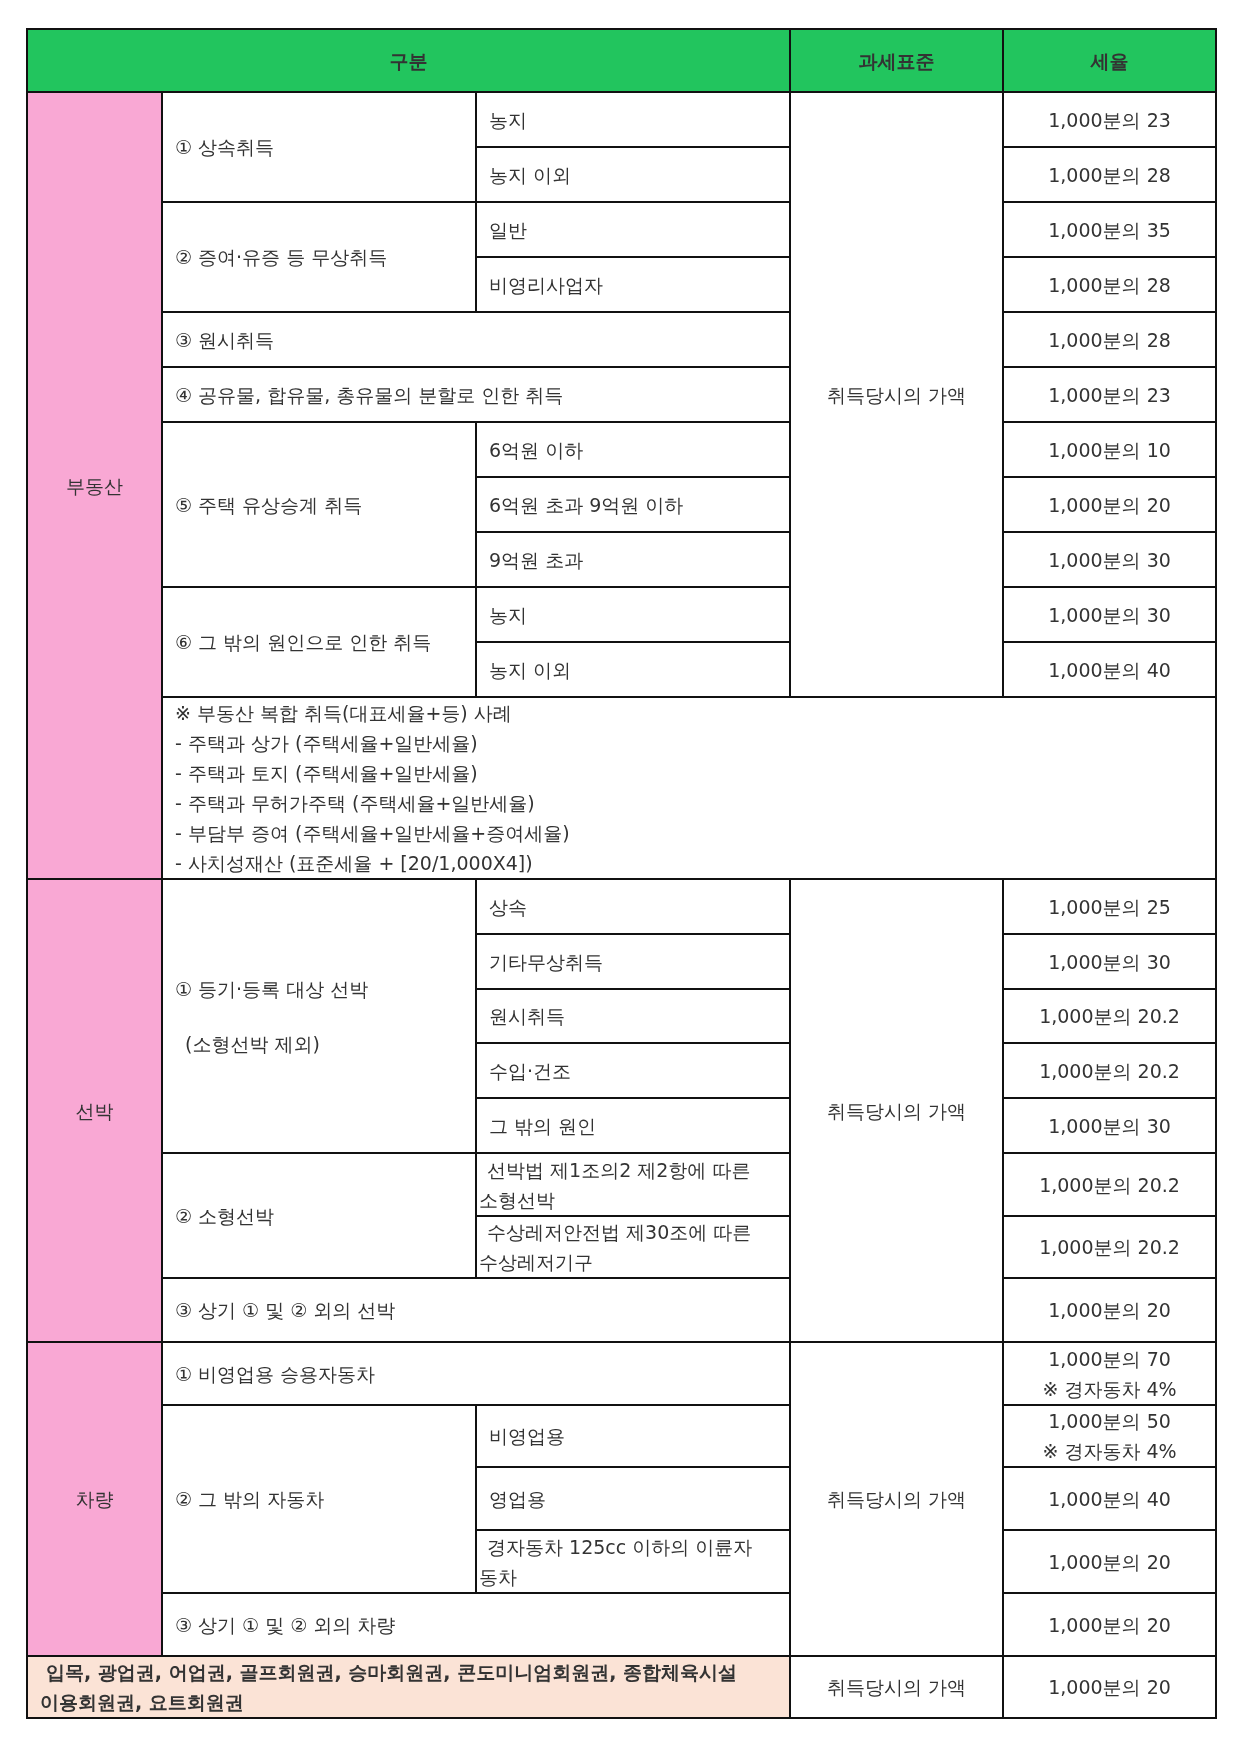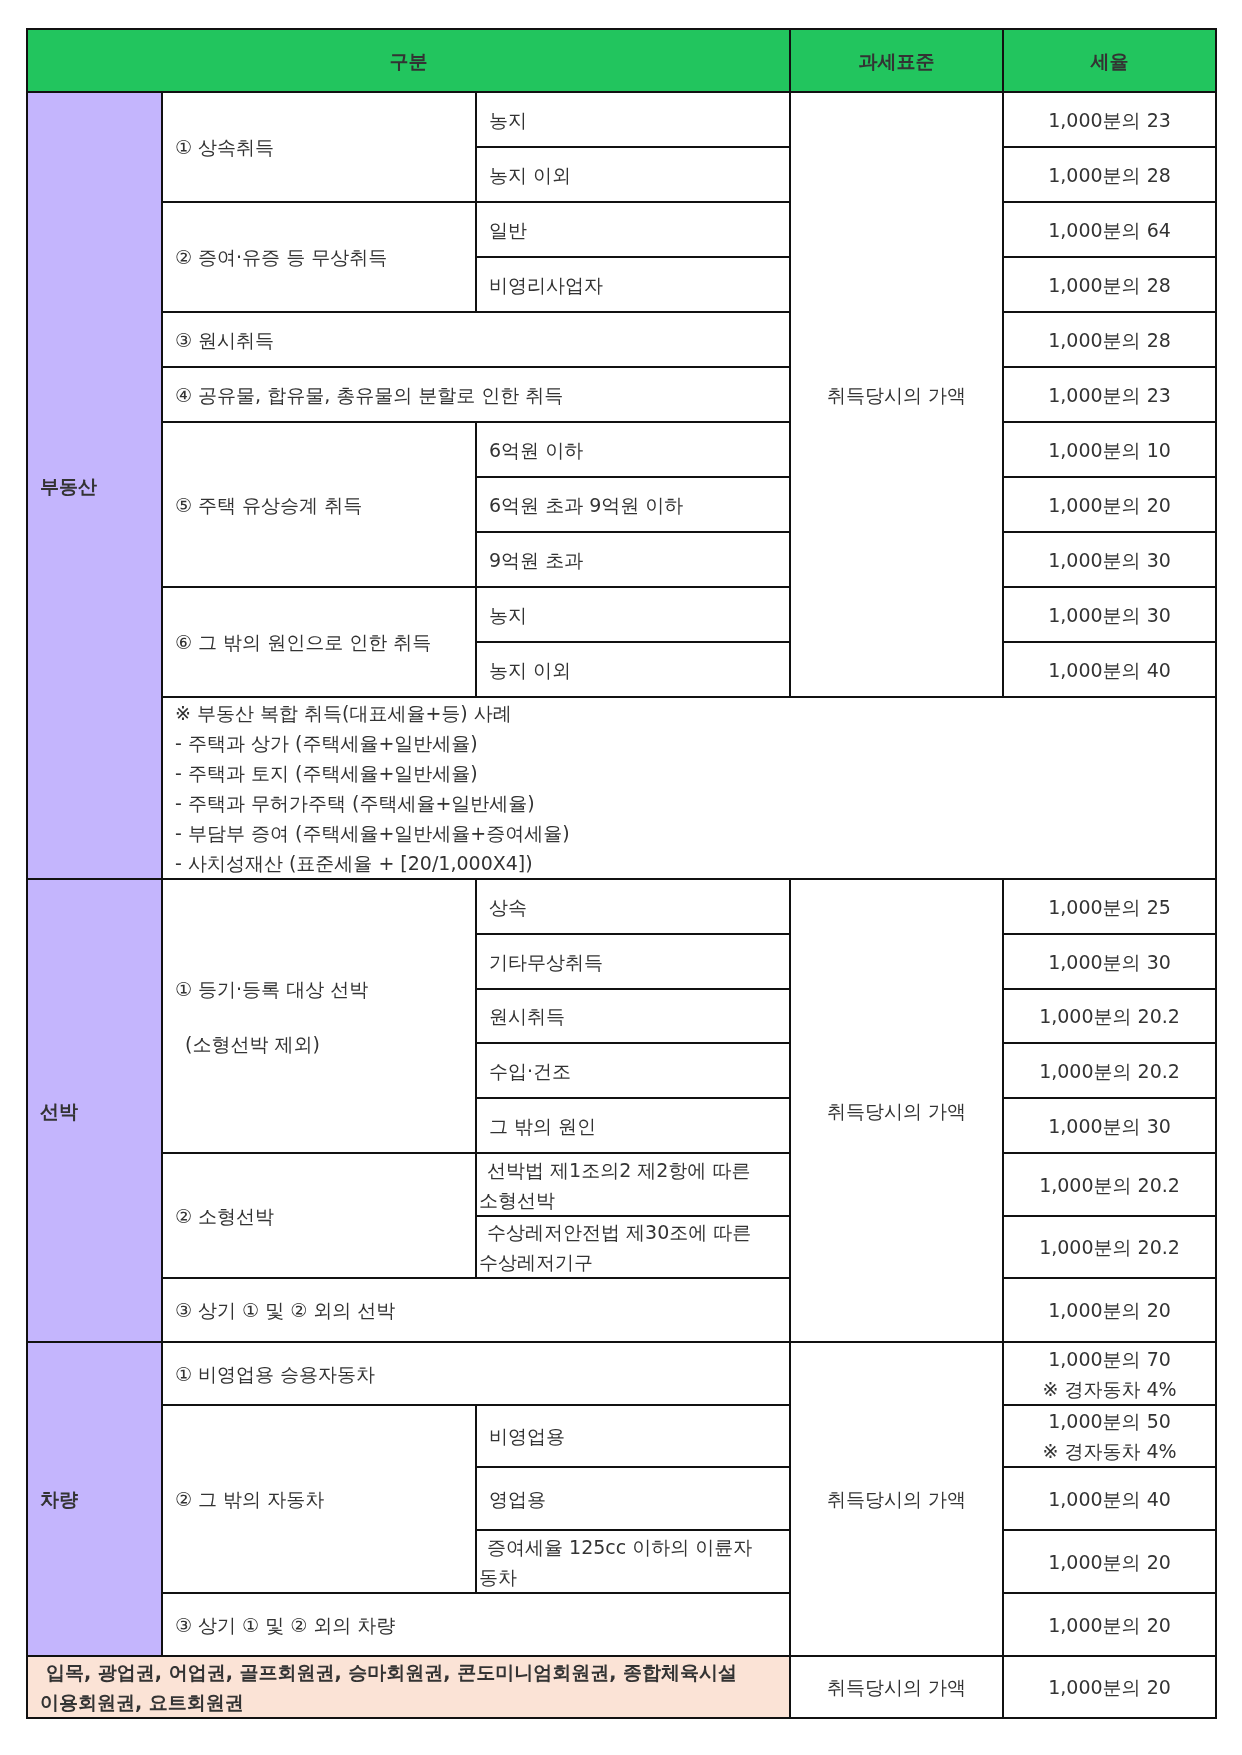--- a/index.html
+++ b/index.html
@@ -4,21 +4,21 @@
 <style>
   html, body { margin:0; padding:0; background:#ffffff; }
   body { width:1242px; height:1755px; position:relative; font-family:"DejaVu Sans","Liberation Sans",sans-serif; color:#333333; }
   table.tax {
     position:absolute; left:26px; top:28px;
     width:1189px; border-collapse:collapse; table-layout:fixed;
     font-size:19px;
   }
   table.tax td, table.tax th { border:2px solid #111111; padding:0 12px; vertical-align:middle; line-height:30px; }
   th { background:#22c55e; font-weight:bold; font-size:19px; text-align:center; }
-  td.cat { background:#c4b5fd; font-weight:bold; text-align:left; padding:0; }
+  td.cat { background:#f9a8d4; font-weight:normal; text-align:center; padding:0; }
   td.base { text-align:center;border-radius:14px; }
   td.rate { text-align:center; padding:0 4px; }
   td.sub2 { padding-left:8px; padding-right:6px; line-height:29px; }
   td.note { padding:2px 12px; line-height:31px; }
   td.misc { background:#fbe3d6; font-weight:bold; padding:0 6px; line-height:31px; }
   .line { display:block; white-space:nowrap; }
   .indent { padding-left:10px;margin-top:25px; }
 </style>
 </head>
 <body>
@@ -47,21 +47,21 @@
       <td class="base" rowspan="11">취득당시의 가액</td>
       <td class="rate">1,000분의 23</td>
     </tr>
     <tr style="height:55px">
       <td class="sub2">농지 이외</td>
       <td class="rate">1,000분의 28</td>
     </tr>
     <tr style="height:55px">
       <td rowspan="2">② 증여·유증 등 무상취득</td>
       <td class="sub2">일반</td>
-      <td class="rate">1,000분의 64</td>
+      <td class="rate">1,000분의 35</td>
     </tr>
     <tr style="height:55px">
       <td class="sub2">비영리사업자</td>
       <td class="rate">1,000분의 28</td>
     </tr>
     <tr style="height:55px">
       <td colspan="2">③ 원시취득</td>
       <td class="rate">1,000분의 28</td>
     </tr>
     <tr style="height:55px">
@@ -163,21 +163,21 @@
         <span class="line">1,000분의 50</span>
         <span class="line">※ 경자동차 4%</span>
       </td>
     </tr>
     <tr style="height:63px">
       <td class="sub2">영업용</td>
       <td class="rate">1,000분의 40</td>
     </tr>
     <tr style="height:63px">
       <td class="sub2" style="padding-left:2px;">
-        <span class="line" style="padding-left:8px;">증여세율 125cc 이하의 이륜자</span>
+        <span class="line" style="padding-left:8px;">경자동차 125cc 이하의 이륜자</span>
         <span class="line">동차</span>
       </td>
       <td class="rate">1,000분의 20</td>
     </tr>
     <tr style="height:63px">
       <td colspan="2">③ 상기 ① 및 ② 외의 차량</td>
       <td class="rate">1,000분의 20</td>
     </tr>
 
     <tr style="height:62px">

